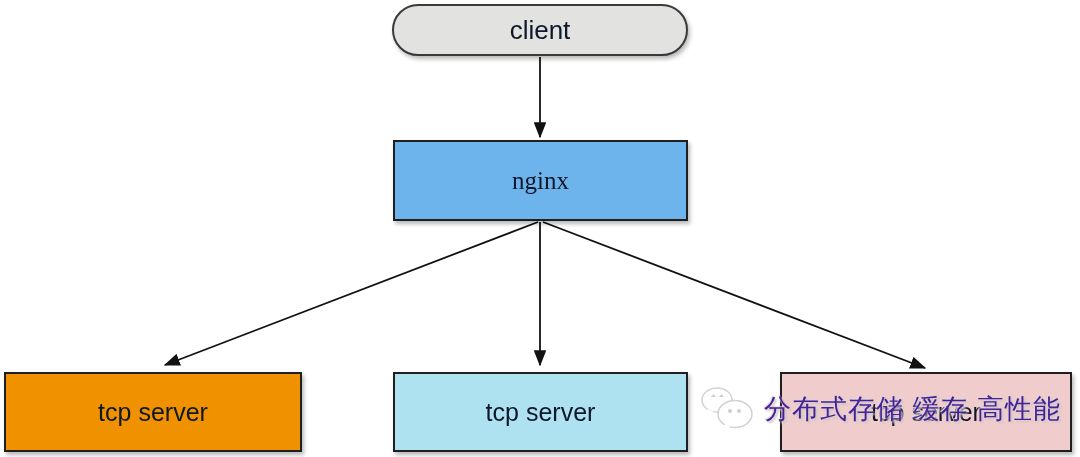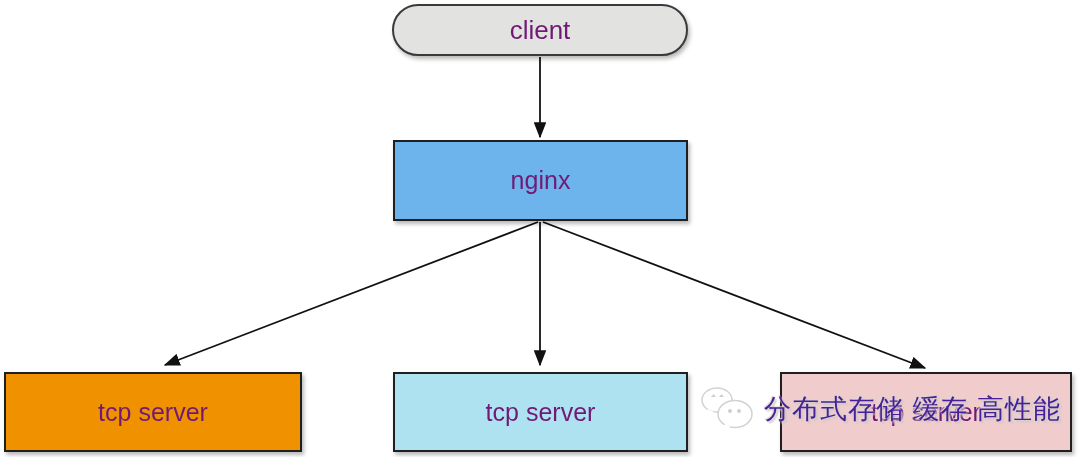--- a/index.html
+++ b/index.html
@@ -21,21 +21,21 @@
     height: 457px;
     pointer-events: none;
   }
 
   .node {
     position: absolute;
     display: flex;
     align-items: center;
     justify-content: center;
     border: 2px solid #1f1f1f;
-    color: #701a75;
+    color: #0f172a;
     font-size: 25px;
     box-shadow: 2px 3px 4px rgba(0,0,0,0.28);
     background: #ffffff;
   }
 
   .node.pill {
     border-radius: 27px;
     font-size: 26px;
   }
 
@@ -80,21 +80,21 @@
     <path d="M540,57 L540,137" stroke="#111111" stroke-width="1.8" fill="none" marker-end="url(#arrowhead)"></path>
     <path d="M538,222 L165,365" stroke="#111111" stroke-width="1.8" fill="none" marker-end="url(#arrowhead)"></path>
     <path d="M540,222 L540,365" stroke="#111111" stroke-width="1.8" fill="none" marker-end="url(#arrowhead)"></path>
     <path d="M543,222 L925,368" stroke="#111111" stroke-width="1.8" fill="none" marker-end="url(#arrowhead)"></path>
   </svg>
 
   <div class="node pill node-client" style="background: rgb(226, 226, 225); border-color: rgb(58, 58, 58);">
     <span>client</span>
   </div>
 
-  <div class="node node-nginx" style="background: rgb(110, 180, 236); border-color: rgb(31, 31, 31);">
+  <div class="node node-nginx" style="background: rgb(110, 180, 236); border-color: rgb(31, 31, 31); font-family: Liberation Serif, serif;">
     <span>nginx</span>
   </div>
 
   <div class="node node-tcp1" style="background: rgb(240, 146, 0); border-color: rgb(31, 31, 31);">
     <span>tcp server</span>
   </div>
 
   <div class="node node-tcp2" style="background: rgb(174, 226, 240); border-color: rgb(31, 31, 31);">
     <span>tcp server</span>
   </div>

